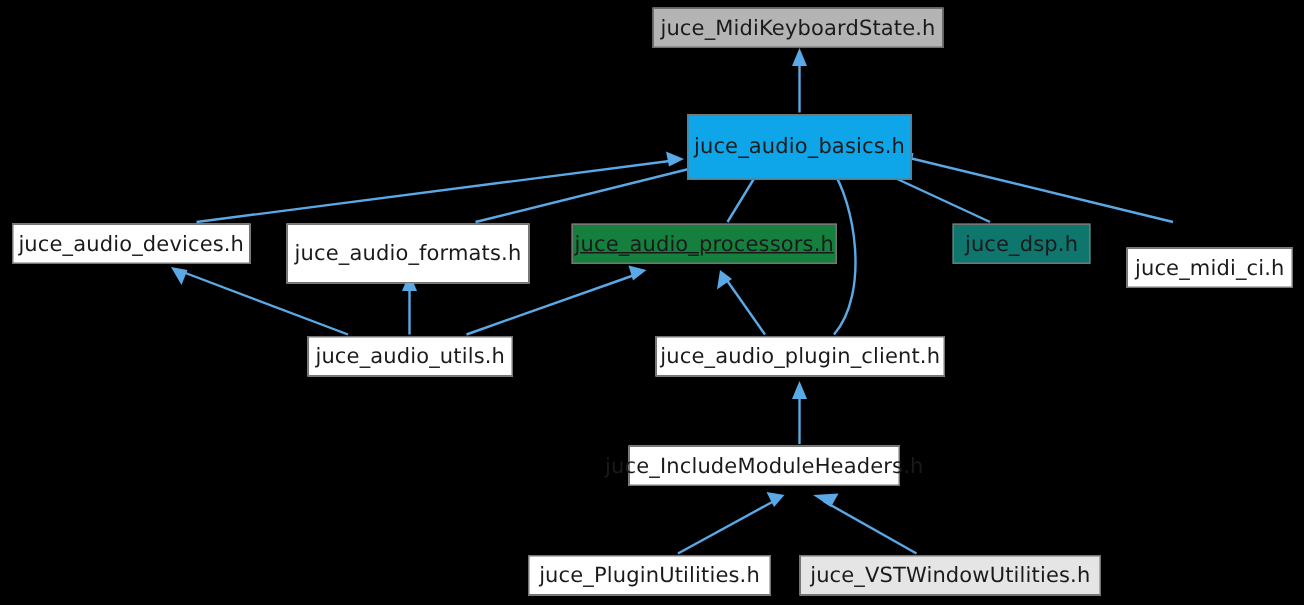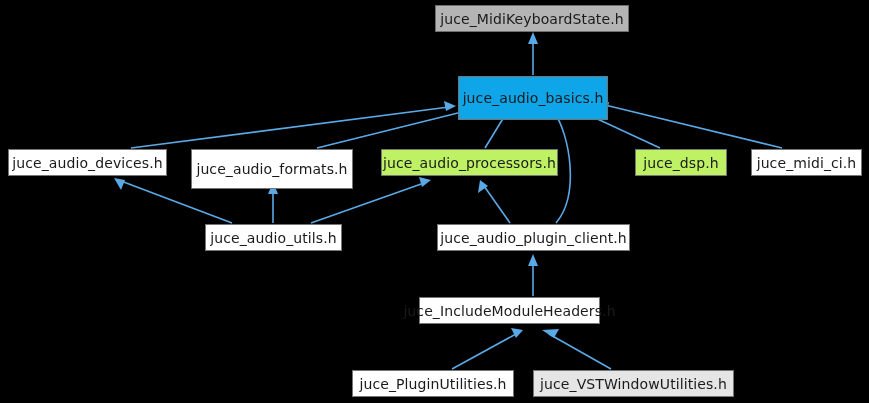--- a/index.html
+++ b/index.html
@@ -95,27 +95,27 @@
     </div>
     <div class="node-box" style="left: 458px; top: 76px; width: 150px; height: 44px; background: #0ea5e9;">
       <span class="node-label">juce_audio_basics.h</span>
     </div>
     <div class="node-box" style="left: 8px; top: 149px; width: 159px; height: 27px; background: rgb(255, 255, 255);">
       <span class="node-label">juce_audio_devices.h</span>
     </div>
     <div class="node-box" style="left: 191px; top: 149px; width: 162px; height: 40px; background: rgb(255, 255, 255);">
       <span class="node-label">juce_audio_formats.h</span>
     </div>
-    <div class="node-box" style="left: 381px; top: 149px; width: 177px; height: 27px; background: #bef264;">
+    <div class="node-box" style="left: 381px; top: 149px; width: 177px; height: 27px; background: #15803d; text-decoration: underline;">
       <span class="node-label">juce_audio_processors.h</span>
     </div>
-    <div class="node-box" style="left: 635px; top: 149px; width: 92px; height: 27px; background: #bef264;">
+    <div class="node-box" style="left: 635px; top: 149px; width: 92px; height: 27px; background: #0f766e;">
       <span class="node-label">juce_dsp.h</span>
     </div>
-    <div class="node-box" style="left: 751px; top: 149px; width: 111px; height: 27px; background: rgb(255, 255, 255);">
+    <div class="node-box" style="left: 751px; top: 165px; width: 111px; height: 27px; background: rgb(255, 255, 255);">
       <span class="node-label">juce_midi_ci.h</span>
     </div>
     <div class="node-box" style="left: 437px; top: 224px; width: 193px; height: 27px; background: rgb(255, 255, 255);">
       <span class="node-label">juce_audio_plugin_client.h</span>
     </div>
     <div class="node-box" style="left: 205px; top: 224px; width: 137px; height: 27px; background: rgb(255, 255, 255);">
       <span class="node-label">juce_audio_utils.h</span>
     </div>
     <div class="node-box" style="left: 419px; top: 297px; width: 181px; height: 27px; background: rgb(255, 255, 255);">
       <span class="node-label">juce_IncludeModuleHeaders.h</span>

